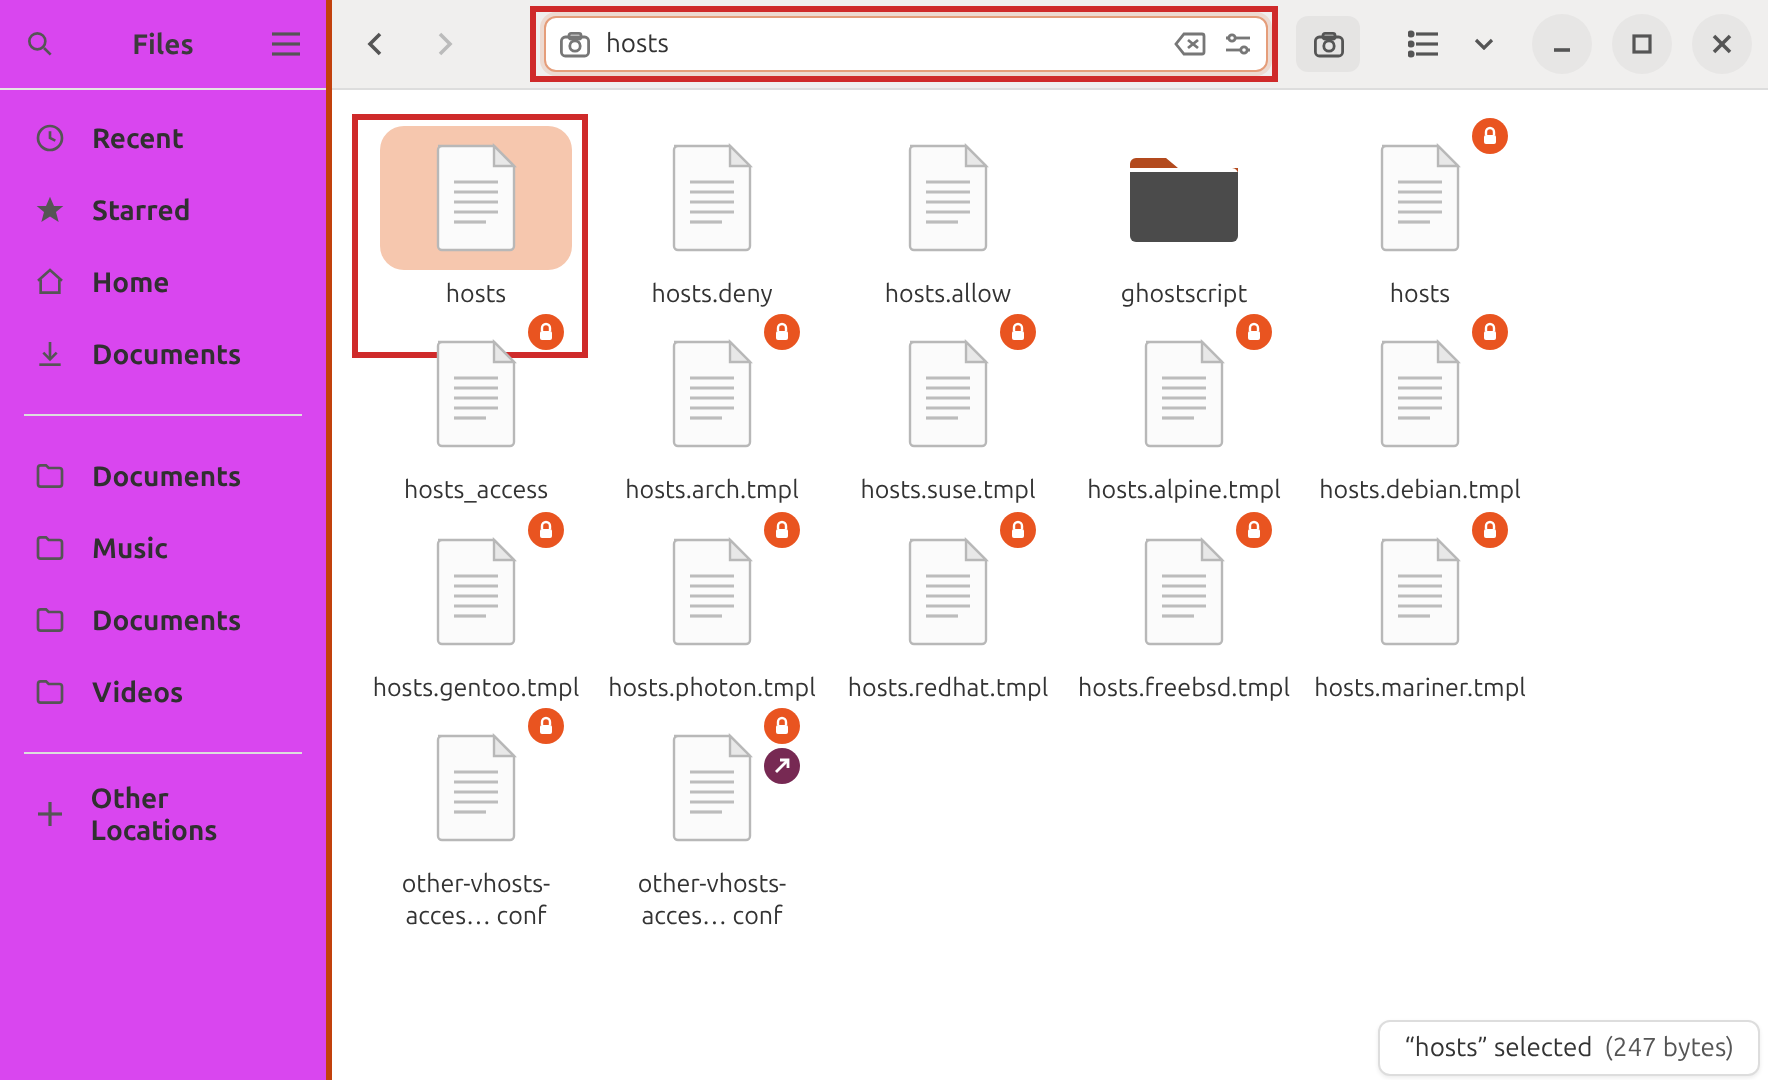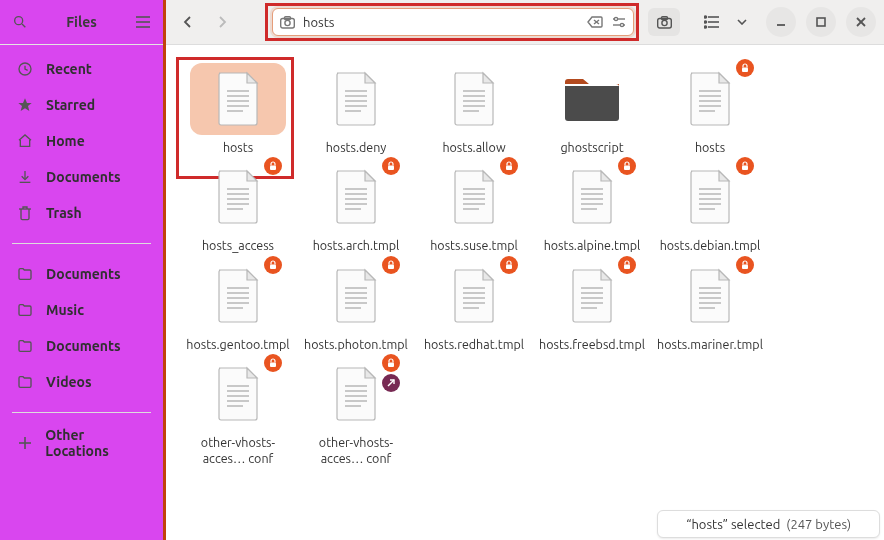--- a/index.html
+++ b/index.html
@@ -34,21 +34,21 @@
 .content { flex:1; padding: 18px 12px 20px 18px; display:flex; flex-wrap:wrap; align-content:flex-start; gap: 6px 10px; }
 .tile { width:108px; display:flex; flex-direction:column; align-items:center; text-align:center; position:relative; font-size:12.5px; color:#333; }
 .tile .thumb { width:96px; height:72px; display:flex; align-items:center; justify-content:center; position:relative; border-radius:12px; }
 .tile.selected .thumb { background:#f6c7ae; }
 .tile .frame-red { position:absolute; inset:-4px -4px 40px -6px; border:3px solid #cf2a2a; pointer-events:none; display:none; }
 .tile.selected .frame-red { display:block; inset: -6px -2px -24px -8px; }
 .tile .lb { margin-top:4px; line-height:1.3; max-width:108px; word-break:break-word; }
 .lock-badge { position:absolute; top:-4px; right:4px; width:18px; height:18px; border-radius:999px; background:#e95420; display:flex; align-items:center; justify-content:center; color:#fff; }
 .link-badge { position:absolute; top:16px; right:4px; width:18px; height:18px; border-radius:999px; background:#772953; display:flex; align-items:center; justify-content:center; color:#fff; }
 
-.status { position:absolute; bottom:2px; right:4px; background:#fff; border:1px solid #ddd; border-radius:6px; padding:6px 28px; font-size:13px; color:#555; box-shadow: 0 1px 2px rgba(0,0,0,.08); display:flex; gap:6px; }
+.status { position:absolute; bottom:2px; right:4px; background:#fff; border:1px solid #ddd; border-radius:6px; padding:6px 12px; font-size:13px; color:#555; box-shadow: 0 1px 2px rgba(0,0,0,.08); display:flex; gap:6px; }
 .status .fname{ color:#333; }
 </style>
 </head>
 <body>
 
 <div class="sidebar">
   <div class="sidebar-header">
     <div class="search-ic">
       <svg width="16" height="16" viewBox="0 0 24 24" fill="none" stroke="currentColor" stroke-width="2">
           <circle cx="10" cy="10" r="6"></circle>
@@ -93,30 +93,20 @@
       </div>
       <div class="sidebar-item">
         <span class="ic">
           <svg width="16" height="16" viewBox="0 0 24 24" fill="none" stroke="currentColor" stroke-width="2">
             <path d="M12 3 V15"></path>
             <polyline points="7,11 12,16 17,11"></polyline>
             <line x1="4" y1="20" x2="20" y2="20"></line>
           </svg>
         </span>
         <span>Documents</span>
-      </div>
-      <div class="sidebar-item">
-        <span class="ic">
-          <svg width="16" height="16" viewBox="0 0 24 24" fill="none" stroke="currentColor" stroke-width="2">
-            <polyline points="3,6 21,6"></polyline>
-            <path d="M6 6 V20 a2 2 0 0 0 2 2 H16 a2 2 0 0 0 2 -2 V6"></path>
-            <path d="M9 6 V3 H15 V6"></path>
-          </svg>
-        </span>
-        <span>Trash</span>
       </div>
     </div>
   <div class="sidebar-sep"></div>
   <div class="sidebar-list" id="sb-places">
       <div class="sidebar-item">
         <span class="ic">
           <svg width="16" height="16" viewBox="0 0 24 24" fill="none" stroke="currentColor" stroke-width="2">
             <path d="M3 6 a2 2 0 0 1 2 -2 H9 L11 6 H19 a2 2 0 0 1 2 2 V18 a2 2 0 0 1 -2 2 H5 a2 2 0 0 1 -2 -2 Z"></path>
           </svg>
         </span>

